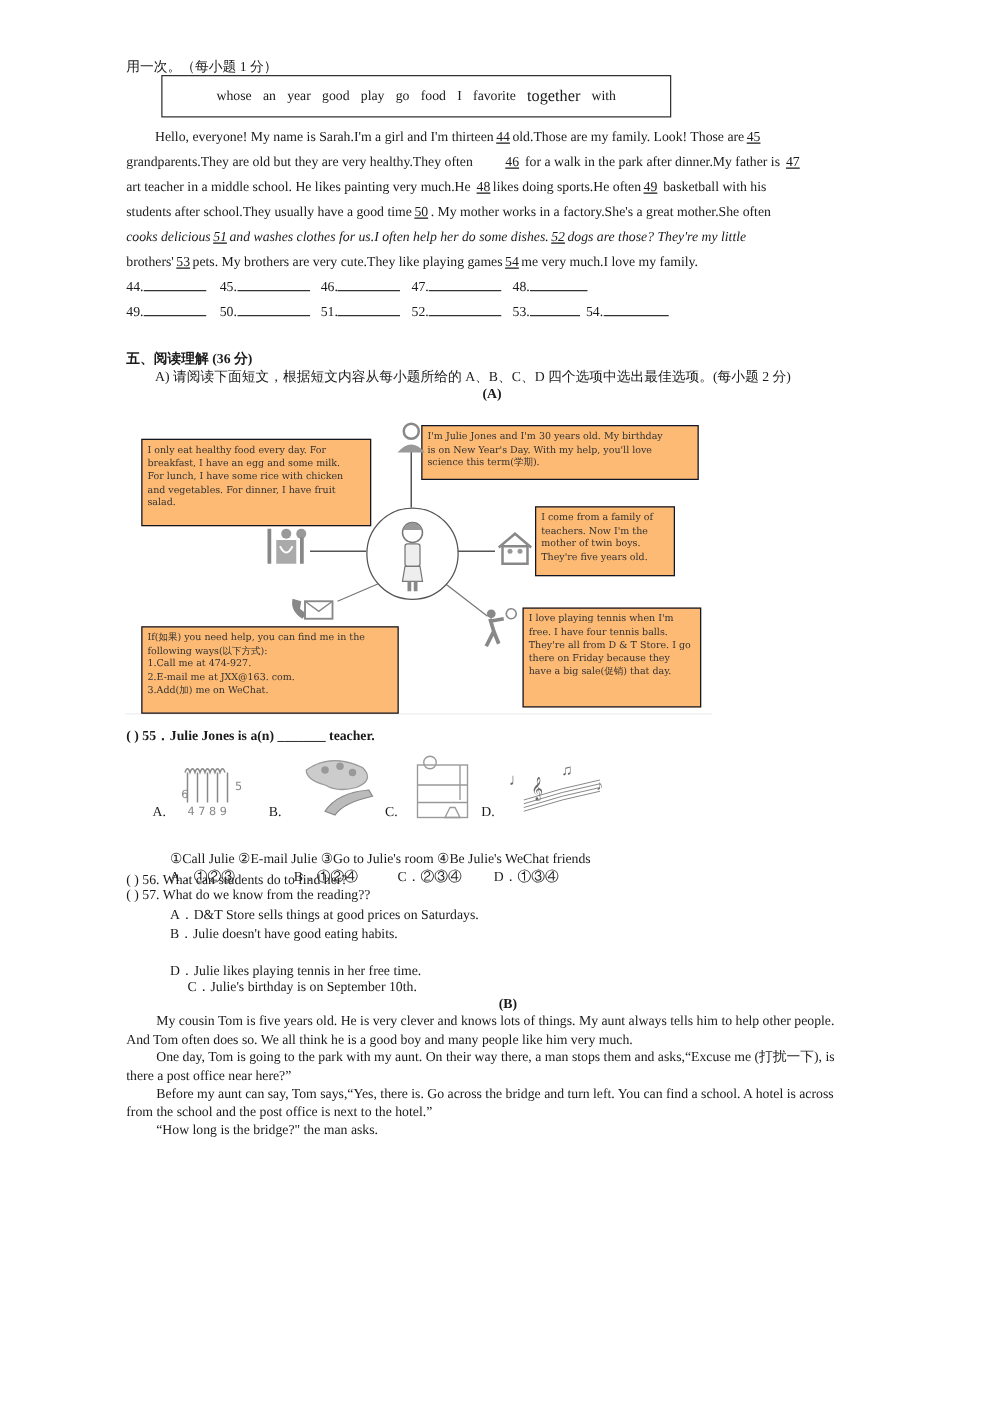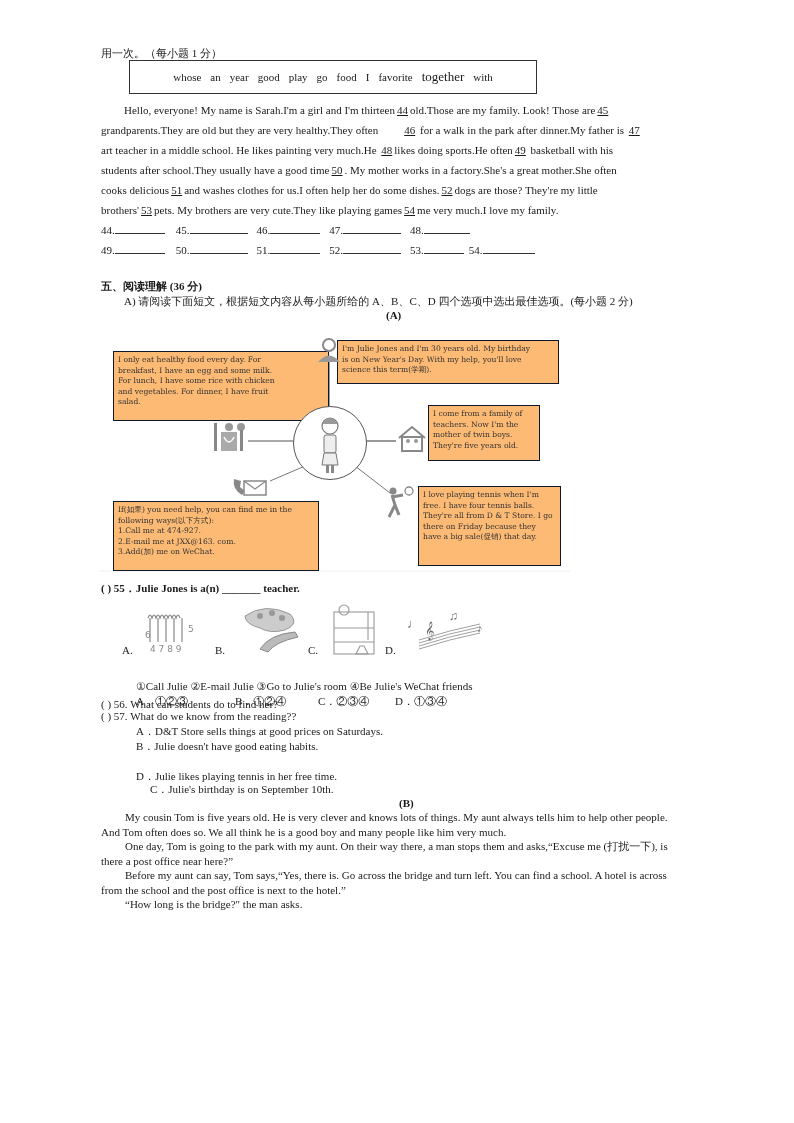--- a/index.html
+++ b/index.html
@@ -59,21 +59,21 @@
 </div>
 <div class="line" style="top:123px;">
   <span>grandparents.They are old but they are very healthy.They often</span><span style="display:inline-block;width:24px;"></span><span class="blank">46</span> <span>for a walk in the park after dinner.My father is</span> <span class="blank">47</span>
 </div>
 <div class="line" style="top:143px;">
   <span>art teacher in a middle school. He likes painting very much.He</span> <span class="blank">48</span><span>likes doing sports.He often</span><span class="blank">49</span> <span>basketball with his</span>
 </div>
 <div class="line" style="top:163px;">
   <span>students after school.They usually have a good time</span><span class="blank">50</span><span>. My mother works in a factory.She's a great mother.She often</span>
 </div>
-<div class="line" style="top:183px;">
+<div class="line" style="top:183px;font-style:italic;">
   <span>cooks delicious</span><span class="blank">51</span><span>and washes clothes for us.I often help her do some dishes.</span><span class="blank">52</span><span>dogs are those? They're my little</span>
 </div>
 <div class="line" style="top:203px;">
   <span>brothers'</span><span class="blank">53</span><span>pets. My brothers are very cute.They like playing games</span><span class="blank">54</span><span>me very much.I love my family.</span>
 </div>
 
 <div class="ans-row" style="top:224px;">
   <span style="width:72px"><span>44.</span><span style="display:inline-block;width:50px;border-bottom:1px solid #333;"></span></span>
   <span style="width:78px"><span>45.</span><span style="display:inline-block;width:58px;border-bottom:1px solid #333;"></span></span>
   <span style="width:70px"><span>46.</span><span style="display:inline-block;width:50px;border-bottom:1px solid #333;"></span></span>
@@ -96,21 +96,21 @@
 <div class="diag">
   <svg class="abs" style="left:0;top:0;" width="470" height="240">
     <line x1="229" y1="28" x2="229" y2="73" stroke="#555" stroke-width="1.2"></line>
     <line x1="148" y1="108" x2="193" y2="108" stroke="#555" stroke-width="1.2"></line>
     <line x1="265" y1="108" x2="296" y2="108" stroke="#555" stroke-width="1.2"></line>
     <line x1="170" y1="148" x2="205" y2="133" stroke="#777" stroke-width="1"></line>
     <line x1="255" y1="133" x2="290" y2="160" stroke="#777" stroke-width="1"></line>
     <line x1="0" y1="238" x2="470" y2="238" stroke="#eee" stroke-width="1"></line>
   </svg>
 
-  <div class="dbox" style="left:13px;top:18px;width:216px;height:70px;">I only eat healthy food every day. For
+  <div class="dbox" style="left:13px;top:18px;width:184px;height:70px;">I only eat healthy food every day. For
 breakfast, I have an egg and some milk.
 For lunch, I have some rice with chicken
 and vegetables. For dinner, I have fruit
 salad.</div>
   <div class="dbox" style="left:237px;top:7px;width:222px;height:44px;">I'm Julie Jones and I'm 30 years old. My birthday
 is on New Year's Day. With my help, you'll love
 science this term(学期).</div>
   <div class="dbox" style="left:328px;top:72px;width:112px;height:56px;">I come from a family of
 teachers. Now I'm the
 mother of twin boys.

